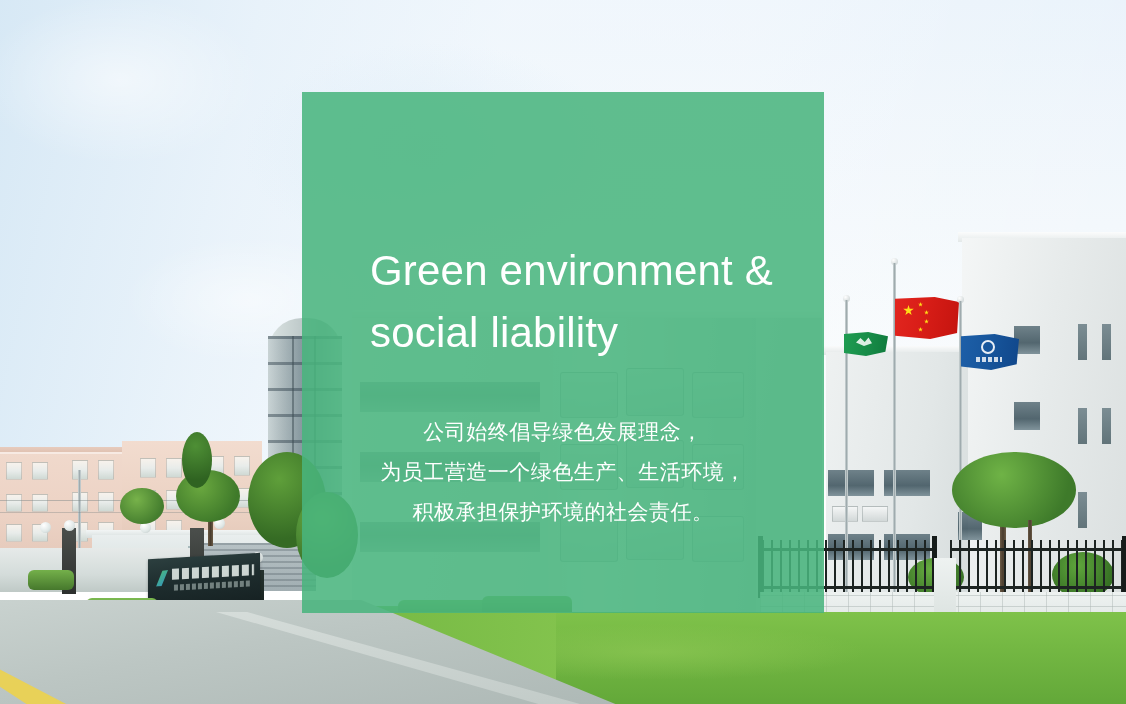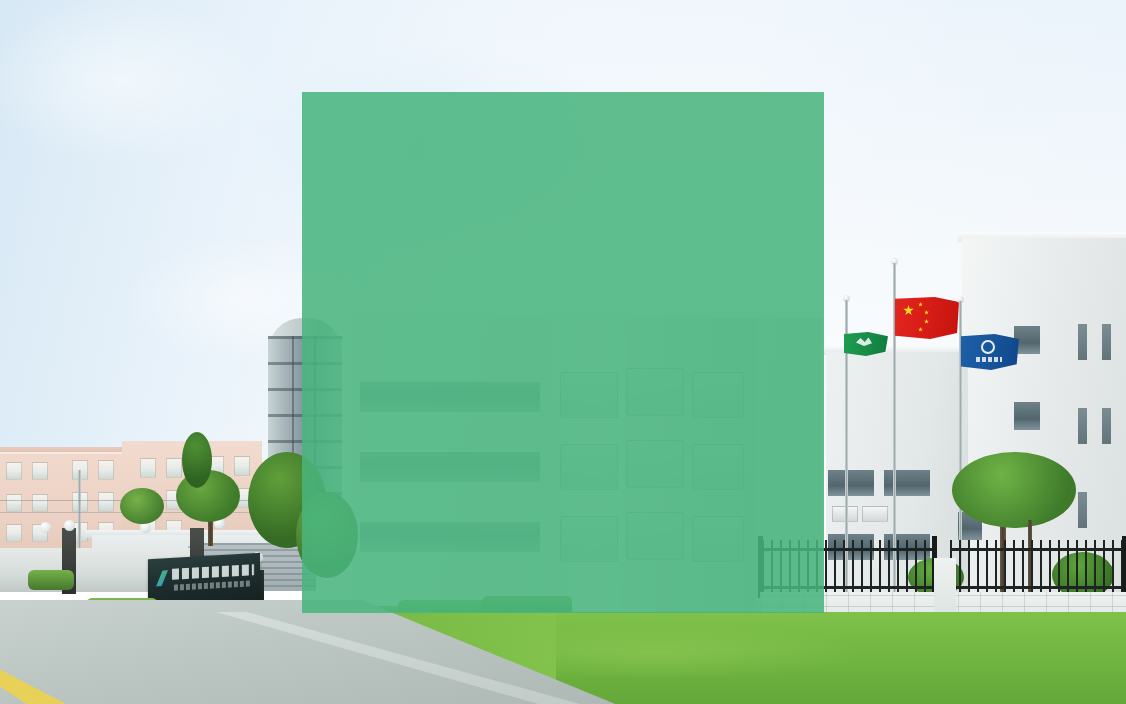--- a/index.html
+++ b/index.html
@@ -609,16 +609,21 @@
     <div class="lawn"></div>
     <div class="lawn-l"></div>
     <div class="road"></div>
     <div class="curb"></div>
     <div class="yellowline"></div>
 
   </div>
 
   <div class="panel">
     <div class="panel-inner">
+      <div class="headline">Green environment &amp;
+social liability</div>
+      <div class="bodytext">公司始终倡导绿色发展理念，
+为员工营造一个绿色生产、生活环境，
+积极承担保护环境的社会责任。</div>
     </div>
   </div>
 
 </div>
 
 </body></html>

